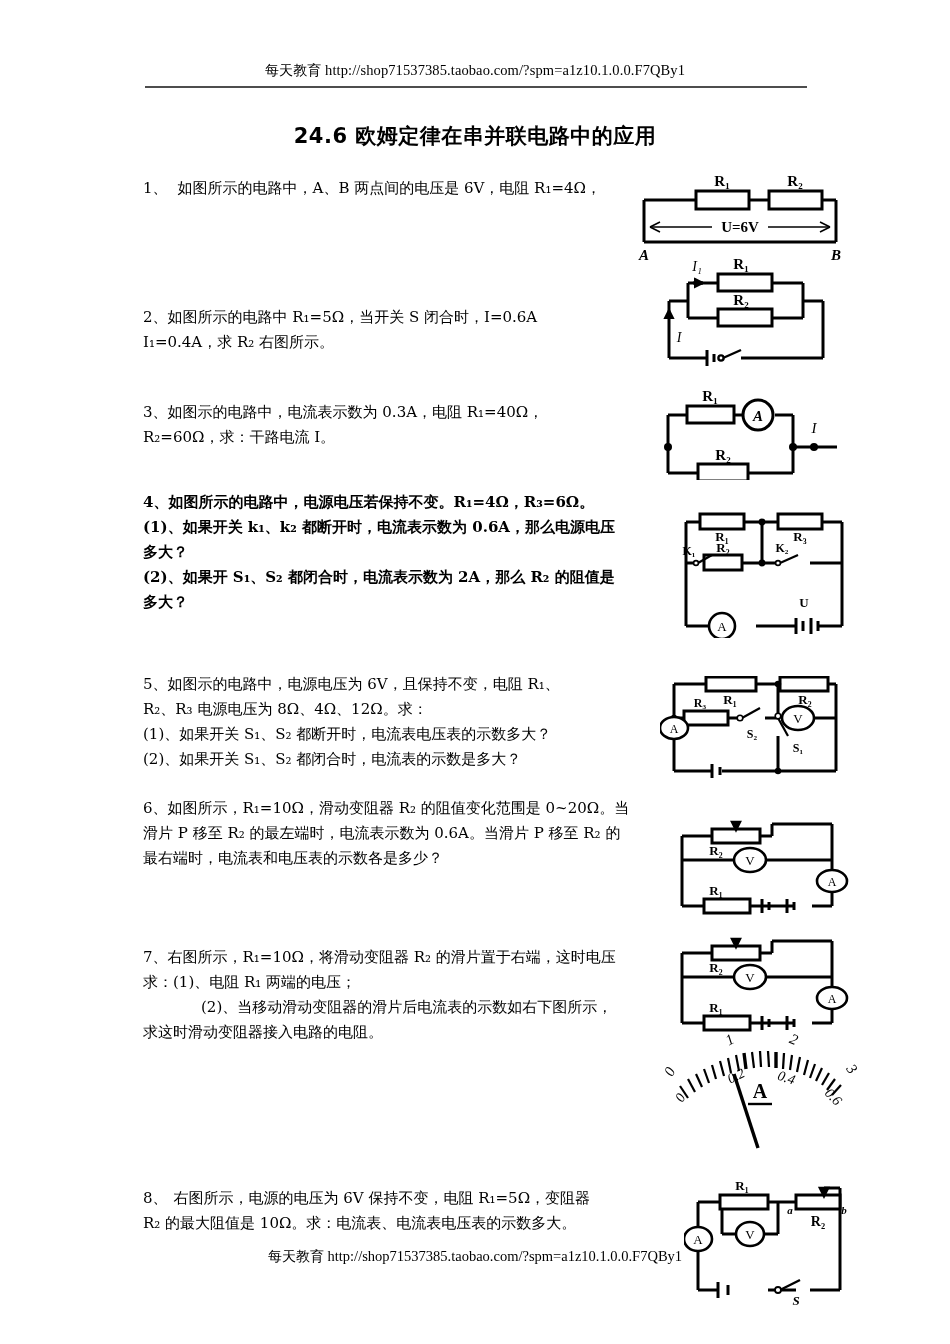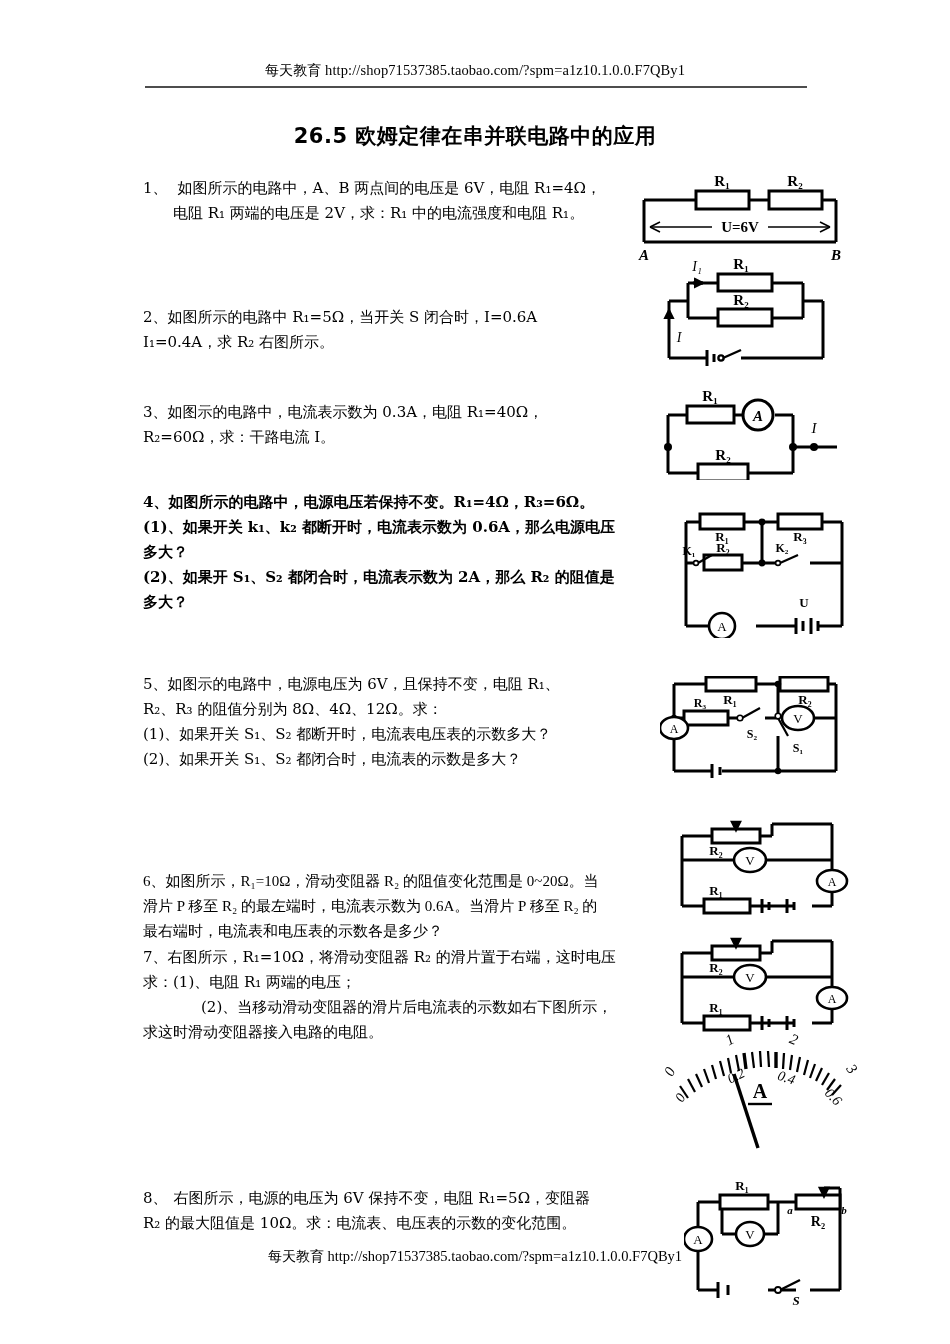--- a/index.html
+++ b/index.html
@@ -92,27 +92,26 @@
 <body>
 
 <div class="page">
 
   <div class="runhead">
     <span class="cn">每天教育</span>
     <span>http://shop71537385.taobao.com/?spm=a1z10.1.0.0.F7QBy1</span>
   </div>
   <div class="rule"></div>
 
-  <div class="doc-title">26.5 欧姆定律在串并联电路中的应用</div>
+  <div class="doc-title">24.6 欧姆定律在串并联电路中的应用</div>
 
   <div class="q" style="top:176px;">
     <p>
       <span>1、</span><span style="padding-left:10px">如图所示的电路中，A、B 两点间的电压是 6V，电阻 R₁=4Ω，</span>
     </p>
-    <p class="indent">电阻 R₁ 两端的电压是 2V，求：R₁ 中的电流强度和电阻 R₁。</p>
   </div>
 
   <div class="fig" style="top:172px; left:636px;">
     <svg width="210" height="95" viewBox="0 0 210 95">
       <g stroke="#000" stroke-width="3" fill="none">
         <path d="M8 28 L8 70"></path>
         <path d="M8 28 L60 28"></path>
         <path d="M113 28 L133 28"></path>
         <path d="M186 28 L200 28"></path>
         <path d="M200 28 L200 70"></path>
@@ -271,21 +270,21 @@
       <text x="11" y="47" font-family="'Liberation Serif',serif" font-size="12" font-weight="bold" text-anchor="middle">K₁</text>
       <text x="104" y="44" font-family="'Liberation Serif',serif" font-size="12" font-weight="bold" text-anchor="middle">K₂</text>
       <text x="126" y="99" font-family="'Liberation Serif',serif" font-size="13" font-weight="bold" text-anchor="middle">U</text>
     </svg>
   </div>
 
   <div class="q" style="top:672px;">
     <p>
       <span>5、</span><span>如图示的电路中，电源电压为 6V，且保持不变，电阻 R₁、</span>
     </p>
-    <p>R₂、R₃ 的阻值分别为 8Ω、4Ω、12Ω。求：</p>
+    <p>R₂、R₃ 电源电压为 8Ω、4Ω、12Ω。求：</p>
     <p>(1)、如果开关 S₁、S₂ 都断开时，电流表电压表的示数多大？</p>
     <p>(2)、如果开关 S₁、S₂ 都闭合时，电流表的示数是多大？</p>
   </div>
 
   <div class="fig" style="top:676px; left:660px;">
     <svg width="190" height="110" viewBox="0 0 190 110">
       <g stroke="#000" stroke-width="3" fill="none">
         <path d="M14 8 L46 8"></path>
         <path d="M96 8 L176 8"></path>
         <path d="M14 8 L14 42"></path>
@@ -328,21 +327,21 @@
           <path d="M60 91 L60 99"></path>
       </g>
       <text x="70" y="28" font-family="'Liberation Serif',serif" font-size="13" font-weight="bold" text-anchor="middle">R₁</text>
       <text x="145" y="28" font-family="'Liberation Serif',serif" font-size="13" font-weight="bold" text-anchor="middle">R₂</text>
       <text x="40" y="31" font-family="'Liberation Serif',serif" font-size="12" font-weight="bold" text-anchor="middle">R₃</text>
       <text x="92" y="62" font-family="'Liberation Serif',serif" font-size="12" font-weight="bold" text-anchor="middle">S₂</text>
       <text x="138" y="76" font-family="'Liberation Serif',serif" font-size="12" font-weight="bold" text-anchor="middle">S₁</text>
     </svg>
   </div>
 
-  <div class="q" style="top:869px;font-family:Liberation Serif, serif;">
+  <div class="q" style="top:796px;">
     <p>
       <span>6、</span><span>如图所示，R₁=10Ω，滑动变阻器 R₂ 的阻值变化范围是 0~20Ω。当</span>
     </p>
     <p>滑片 P 移至 R₂ 的最左端时，电流表示数为 0.6A。当滑片 P 移至 R₂ 的</p>
     <p>最右端时，电流表和电压表的示数各是多少？</p>
   </div>
 
   <div class="fig" style="top:818px; left:672px;">
     <svg width="182" height="105" viewBox="0 0 182 105">
       <g stroke="#000" stroke-width="3" fill="none">
@@ -478,21 +477,21 @@
 
       <text x="98" y="76" font-family="'Liberation Serif',serif" font-size="20" font-weight="bold" text-anchor="middle">A</text>
       <path d="M86 82 L110 82" stroke="#000" stroke-width="2.4"></path>
     </svg>
   </div>
 
   <div class="q" style="top:1186px;">
     <p>
       <span>8、</span><span style="padding-left:6px">右图所示，电源的电压为 6V 保持不变，电阻 R₁=5Ω，变阻器</span>
     </p>
-    <p>R₂ 的最大阻值是 10Ω。求：电流表、电压表的示数的变化范围。</p>
+    <p>R₂ 的最大阻值是 10Ω。求：电流表、电流表电压表的示数多大。</p>
   </div>
 
   <div class="fig" style="top:1178px; left:684px;">
     <svg width="170" height="130" viewBox="0 0 170 130">
       <g stroke="#000" stroke-width="3" fill="none">
         <path d="M14 24 L36 24"></path>
         <path d="M84 24 L112 24"></path>
         <path d="M156 24 L156 112"></path>
         <path d="M14 24 L14 50"></path>
         <path d="M14 72 L14 112"></path>

